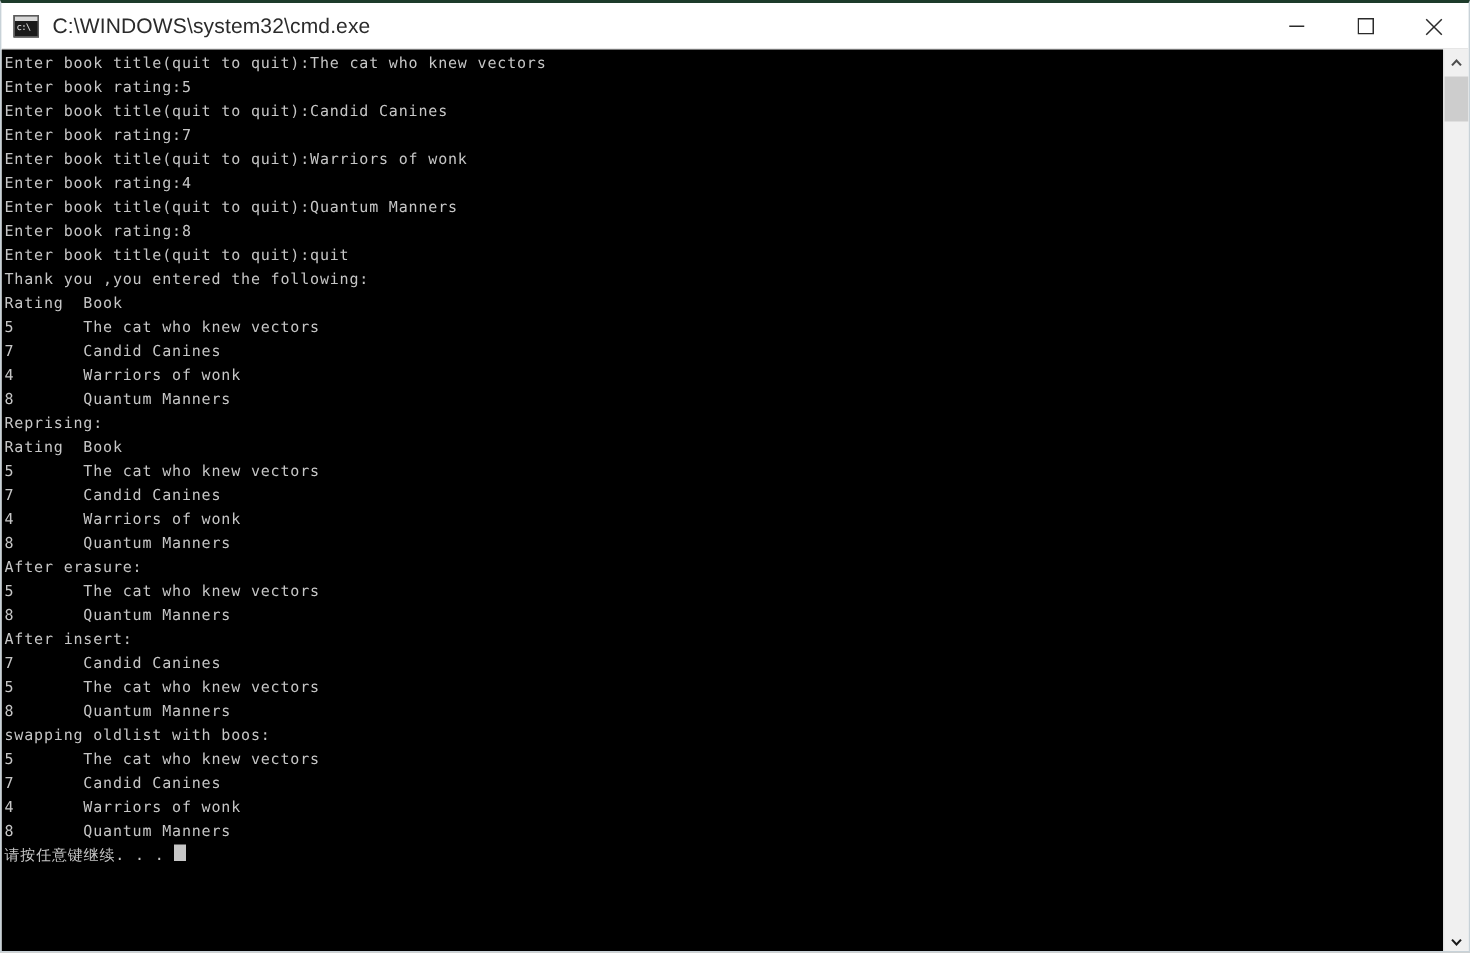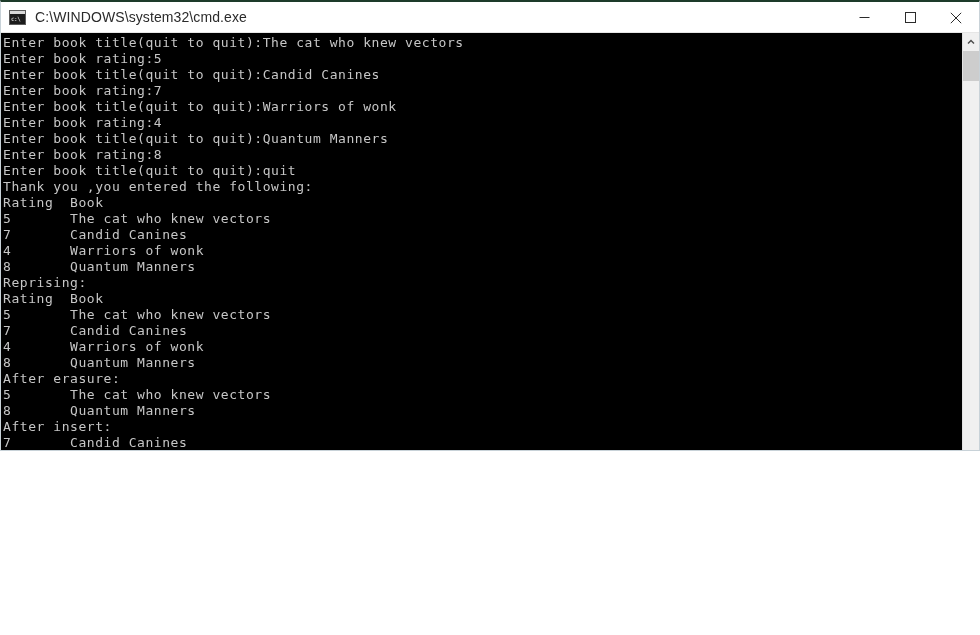--- a/index.html
+++ b/index.html
@@ -7,21 +7,21 @@
     margin: 0; padding: 0;
     width: 980px; height: 635px;
     overflow: hidden;
     background: #ffffff;
     font-family: "Liberation Sans", sans-serif;
   }
 
   #window {
     position: relative;
     width: 980px;
-    height: 451px;
+    height: 635px;
     background: #ffffff;
     border-top: 2px solid #1d3b2a;
     border-left: 1px solid #c8d2d8;
     border-right: 1px solid #c8d2d8;
     border-bottom: 1px solid #c8d2d8;
     overflow: hidden;
   }
 
   
   #titlebar {
@@ -91,21 +91,21 @@
     height: 603px;
     background: #000000;
     overflow: hidden;
   }
   #console-text {
     position: absolute;
     left: 2px;
     top: 2px;
     margin: 0;
     font-family: "DejaVu Sans Mono", monospace;
-    font-size: 13px;
+    font-size: 10px;
     line-height: 16px;
     color: #c6c6c6;
     white-space: pre;
     letter-spacing: 0.55px;
     -webkit-font-smoothing: none;
   }
   #console-cursor {
     display: inline-block;
     width: 8px;
     height: 11px;

